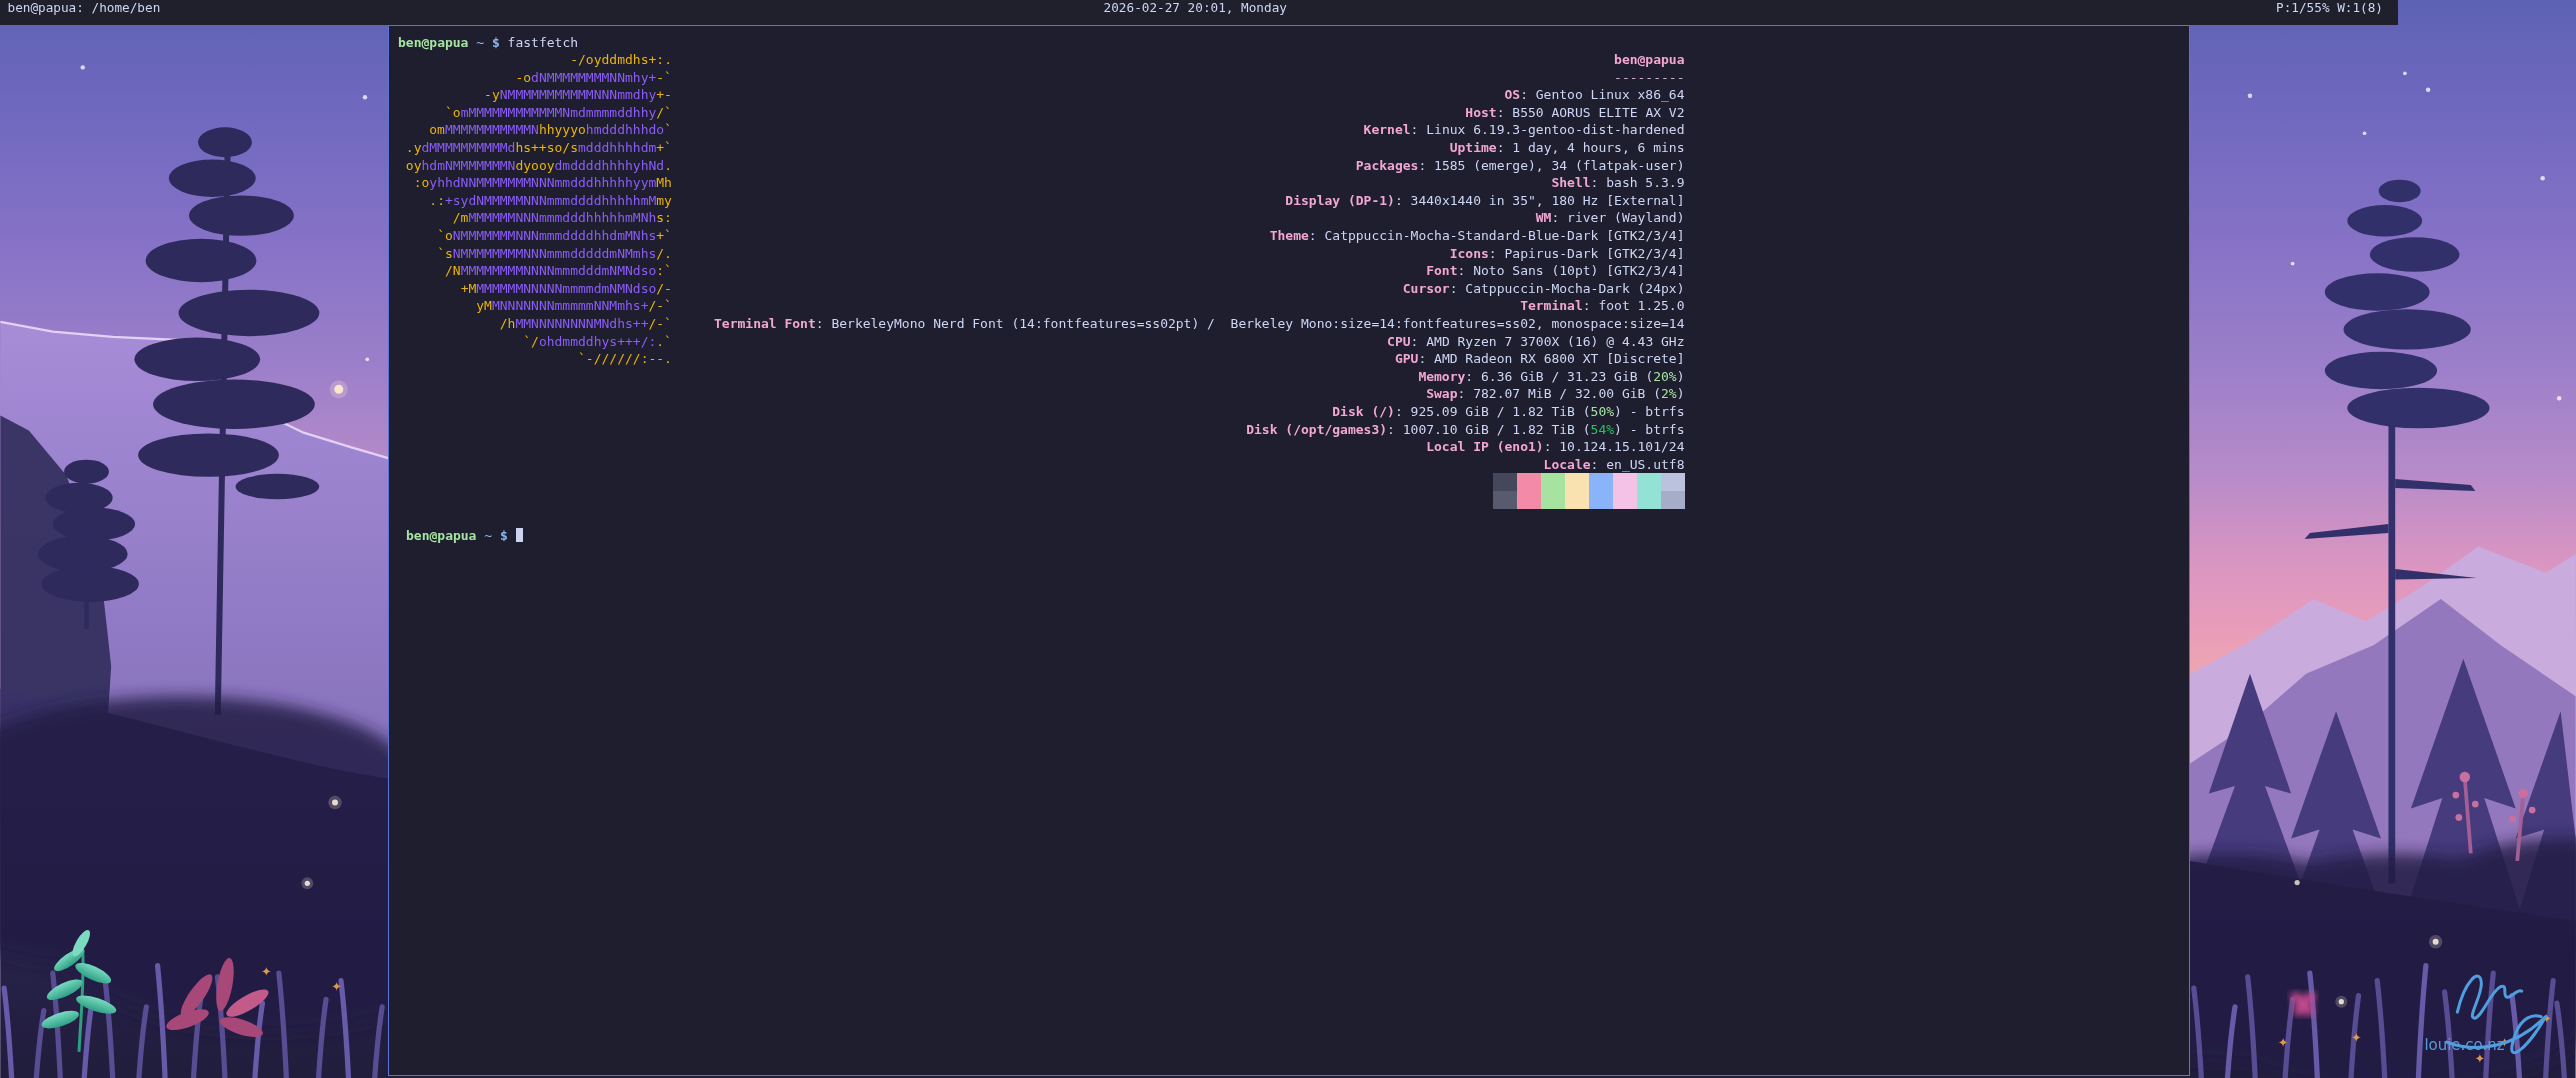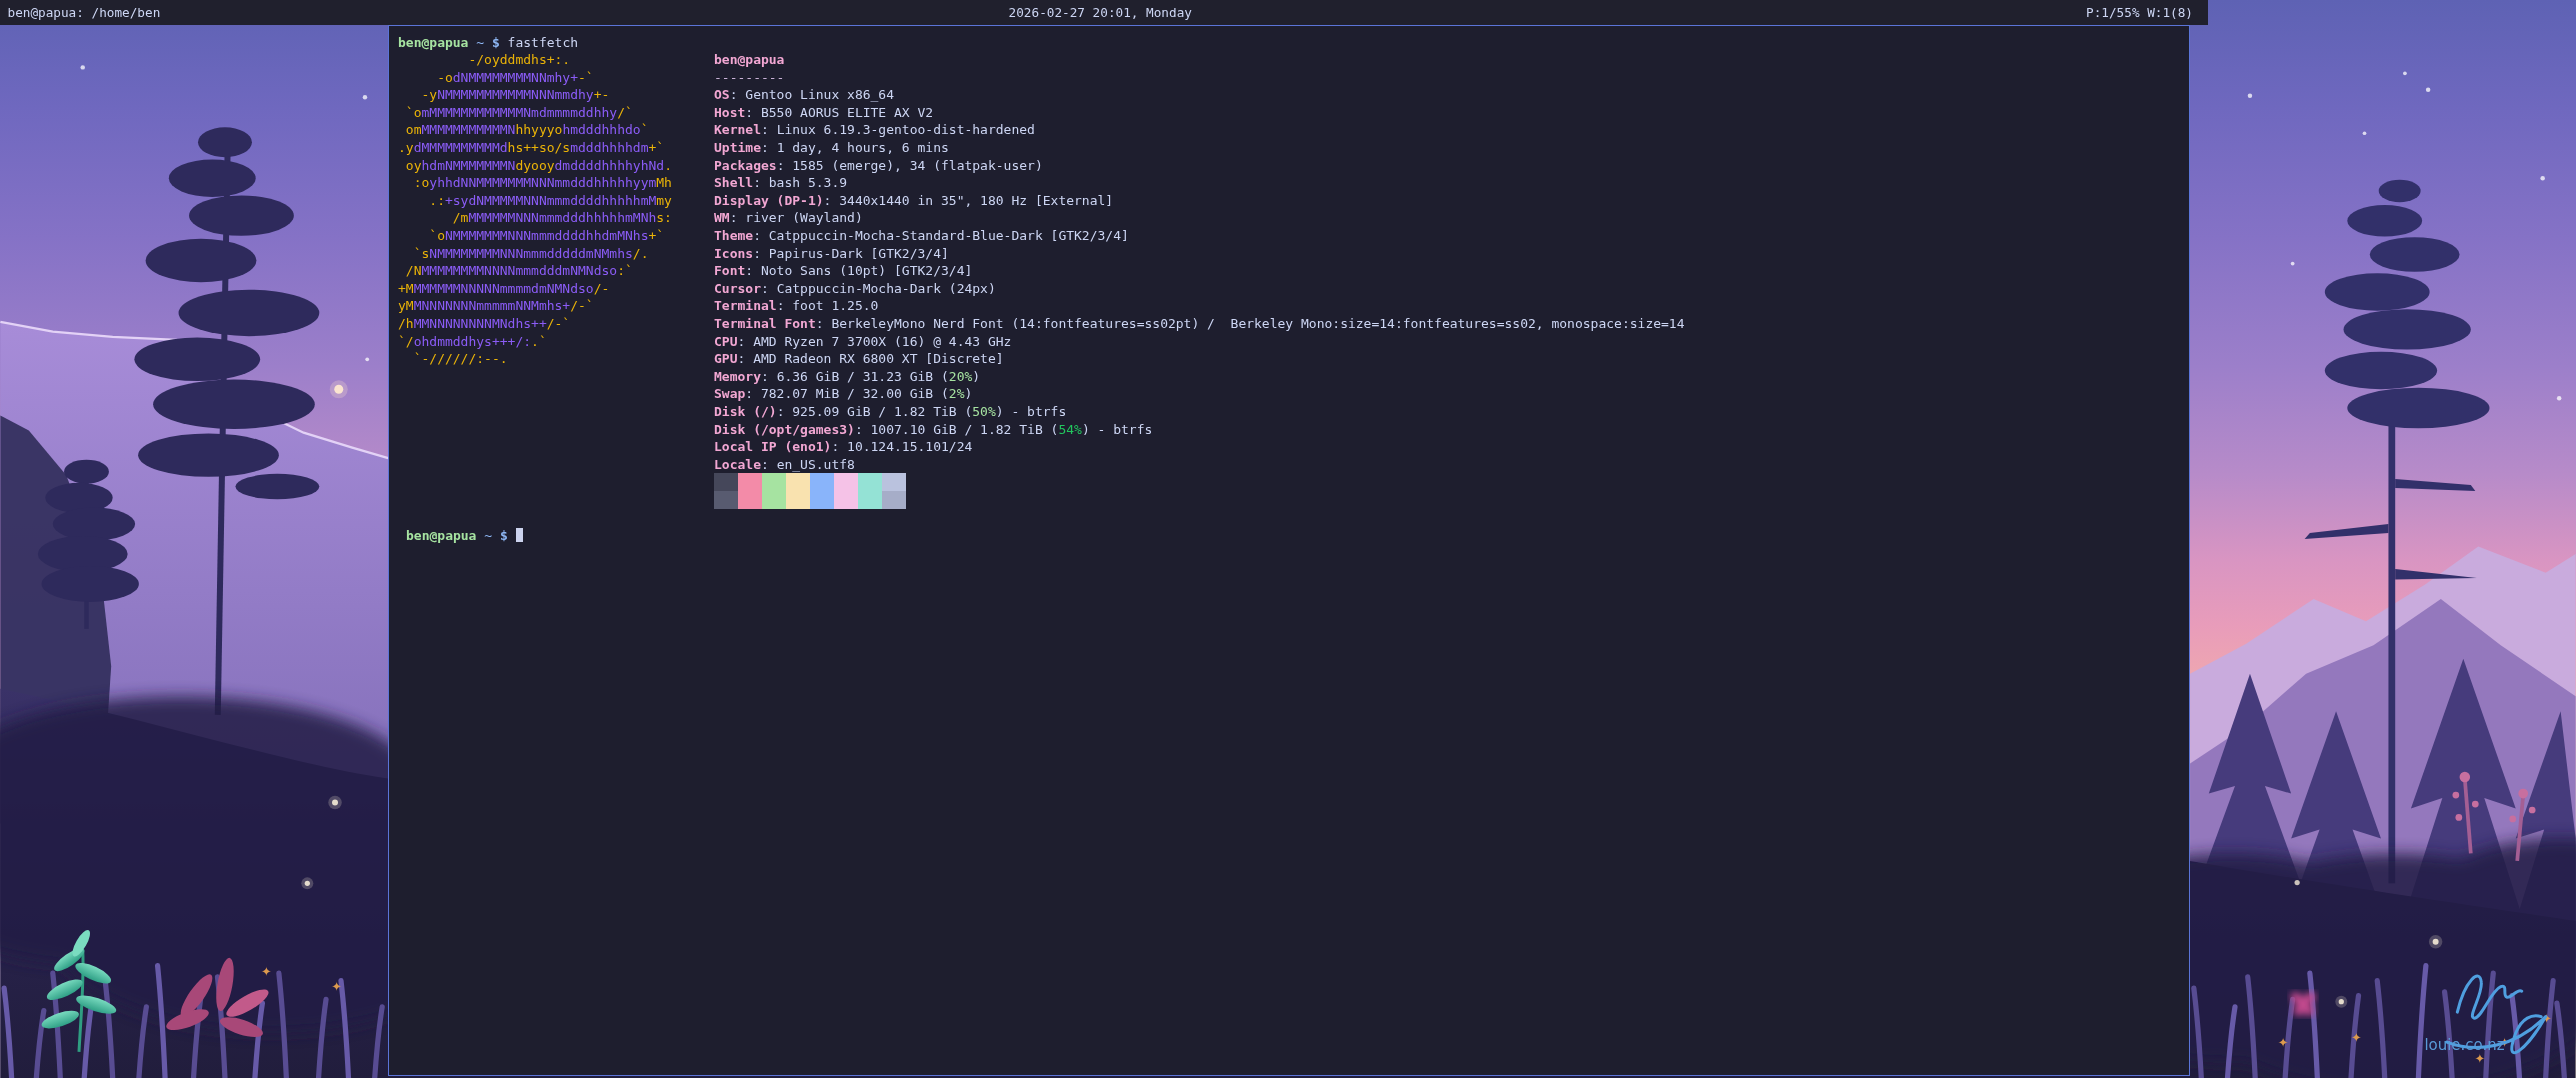--- a/index.html
+++ b/index.html
@@ -8,32 +8,32 @@
 
   
   .wallpaper{position:absolute;inset:0;z-index:0;
     background:linear-gradient(180deg,
       #5e62b4 0%,#6f68bf 10%,#8572c6 22%,#9c7fca 34%,#b78bc9 44%,
       #d995c2 52%,#e89cba 58%,#f0a9ae 64%,#f5bfa4 70%,#f8d4ae 76%,
       #fae6c4 84%,#fcf0d8 100%);}
   .wallpaper svg{position:absolute;inset:0;}
 
   
-  .bar{position:absolute;top:0;left:0;width:2208px;height:25px;background:#20202d;
-       z-index:5;display:flex;align-items:center;color:#cdd6f4;font-size:12.7px;}
+  .bar{position:absolute;top:0;left:0;width:2398px;height:25px;background:#20202d;
+       z-index:5;display:flex;color:#cdd6f4;font-size:12.7px;}
   .bar .side{flex:1 1 0;}
   .bar .left{text-align:left;padding-left:7.5px;}
   .bar .center{flex:0 0 auto;text-align:center;}
   .bar .right{text-align:right;padding-right:15px;}
 
   
   .terminal{position:absolute;left:388px;top:25px;width:1802px;height:1051px;
             box-sizing:border-box;background:#1e1e2e;border:1.5px solid #5b74d8;z-index:4;}
   .term-content{position:absolute;left:9px;top:7.5px;right:9px;bottom:7.5px;
-            font-size:13px;line-height:17.6px;color:#cdd6f4;white-space:pre;}
+            font-size:13px;line-height:17.6px;color:#cdd6f4;white-space:pre;text-align:right;}
   .prompt-line{position:absolute;top:0;left:0;}
   .prompt-line-bottom{position:absolute;top:493px;left:8px;}
   .logo{position:absolute;top:17.6px;left:0;}
   .info{position:absolute;top:17.6px;left:316px;}
 
   .c-fg{color:#cdd6f4}
   .c-pink{color:#eab308}
   .c-lav{color:#8b5cf6}
   .c-green{color:#a6e3a1}
   .c-blue{color:#8fb8f6}

